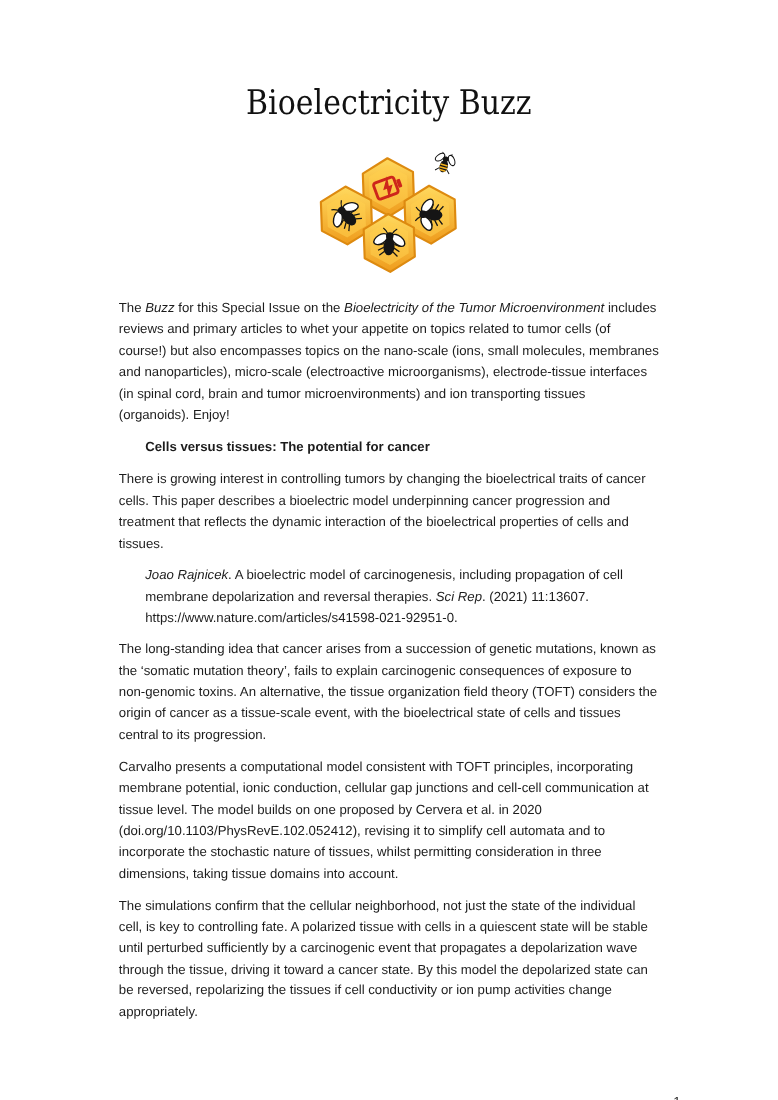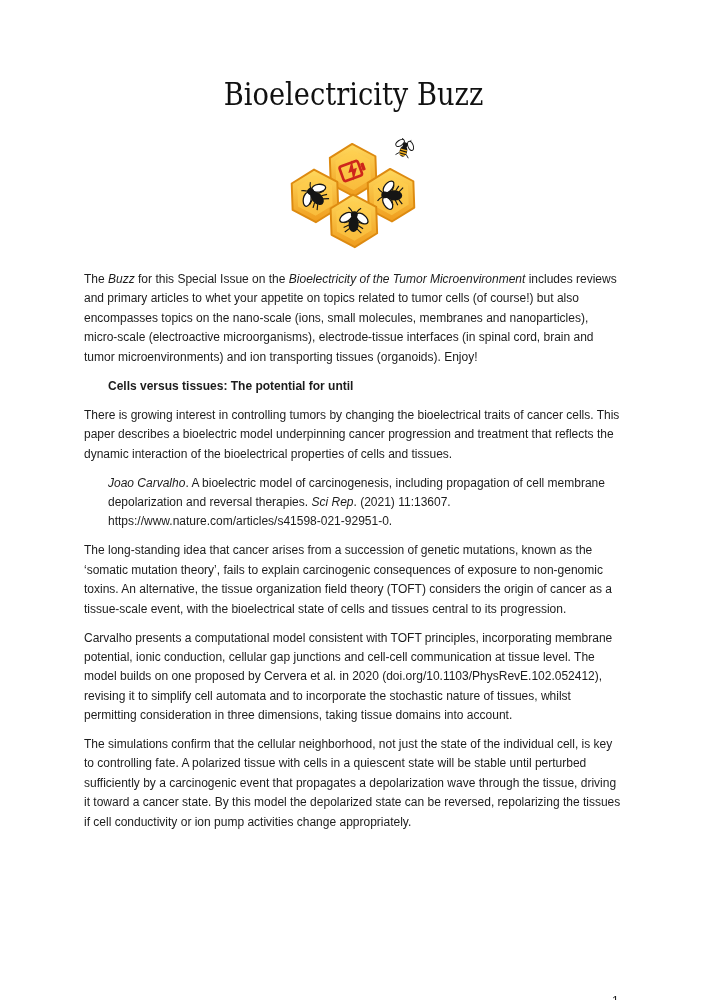--- a/index.html
+++ b/index.html
@@ -5,21 +5,21 @@
   html,body { margin:0; padding:0; }
   body {
     width:707px; height:1000px;
     background:#ffffff;
     font-family:"Liberation Sans", sans-serif;
     color:#1c1c1c;
     position:relative;
     overflow:hidden;
   }
   .page { position:relative; width:707px; height:1000px; }
-  .content { padding:0 84px; box-sizing:border-box; }
+  .content { padding:0 108px; box-sizing:border-box; }
 
   .doc-title {
     margin:74px 0 0 0;
     text-align:center;
     font-family:"DejaVu Serif","Liberation Serif",serif;
     font-weight:400;
     font-size:31px;
     line-height:40px;
     white-space:nowrap;
     transform:scaleX(0.88);
@@ -126,25 +126,25 @@
           <g transform="translate(141,13) rotate(18) scale(0.8)">
               <use href="#beeS"></use>
             </g>
         </g>
       </svg>
     </div>
 
     <div class="body-text">
       <p><span>The </span><i>Buzz</i><span> for this Special Issue on the </span><i>Bioelectricity of the Tumor Microenvironment</i><span> includes reviews and primary articles to whet your appetite on topics related to tumor cells (of course!) but also encompasses topics on the nano-scale (ions, small molecules, membranes and nanoparticles), micro-scale (electroactive microorganisms), electrode-tissue interfaces (in spinal cord, brain and tumor microenvironments) and ion transporting tissues (organoids). Enjoy!</span></p>
 
-      <p class="section-heading">Cells versus tissues: The potential for until</p>
+      <p class="section-heading">Cells versus tissues: The potential for cancer</p>
 
       <p>There is growing interest in controlling tumors by changing the bioelectrical traits of cancer cells. This paper describes a bioelectric model underpinning cancer progression and treatment that reflects the dynamic interaction of the bioelectrical properties of cells and tissues.</p>
 
-      <p class="citation"><i>Joao Carvalho</i><span>. A bioelectric model of carcinogenesis, including propagation of cell membrane depolarization and reversal therapies. </span><i>Sci Rep</i><span>. (2021) 11:13607. https://www.nature.com/articles/s41598-021-92951-0.</span></p>
+      <p class="citation"><i>Joao Rajnicek</i><span>. A bioelectric model of carcinogenesis, including propagation of cell membrane depolarization and reversal therapies. </span><i>Sci Rep</i><span>. (2021) 11:13607. https://www.nature.com/articles/s41598-021-92951-0.</span></p>
 
       <p>The long-standing idea that cancer arises from a succession of genetic mutations, known as the ‘somatic mutation theory’, fails to explain carcinogenic consequences of exposure to non-genomic toxins. An alternative, the tissue organization field theory (TOFT) considers the origin of cancer as a tissue-scale event, with the bioelectrical state of cells and tissues central to its progression.</p>
 
       <p>Carvalho presents a computational model consistent with TOFT principles, incorporating membrane potential, ionic conduction, cellular gap junctions and cell-cell communication at tissue level. The model builds on one proposed by Cervera et al. in 2020 (doi.org/10.1103/PhysRevE.102.052412), revising it to simplify cell automata and to incorporate the stochastic nature of tissues, whilst permitting consideration in three dimensions, taking tissue domains into account.</p>
 
       <p>The simulations confirm that the cellular neighborhood, not just the state of the individual cell, is key to controlling fate. A polarized tissue with cells in a quiescent state will be stable until perturbed sufficiently by a carcinogenic event that propagates a depolarization wave through the tissue, driving it toward a cancer state. By this model the depolarized state can be reversed, repolarizing the tissues if cell conductivity or ion pump activities change appropriately.</p>
     </div>
 
   </div>
 

